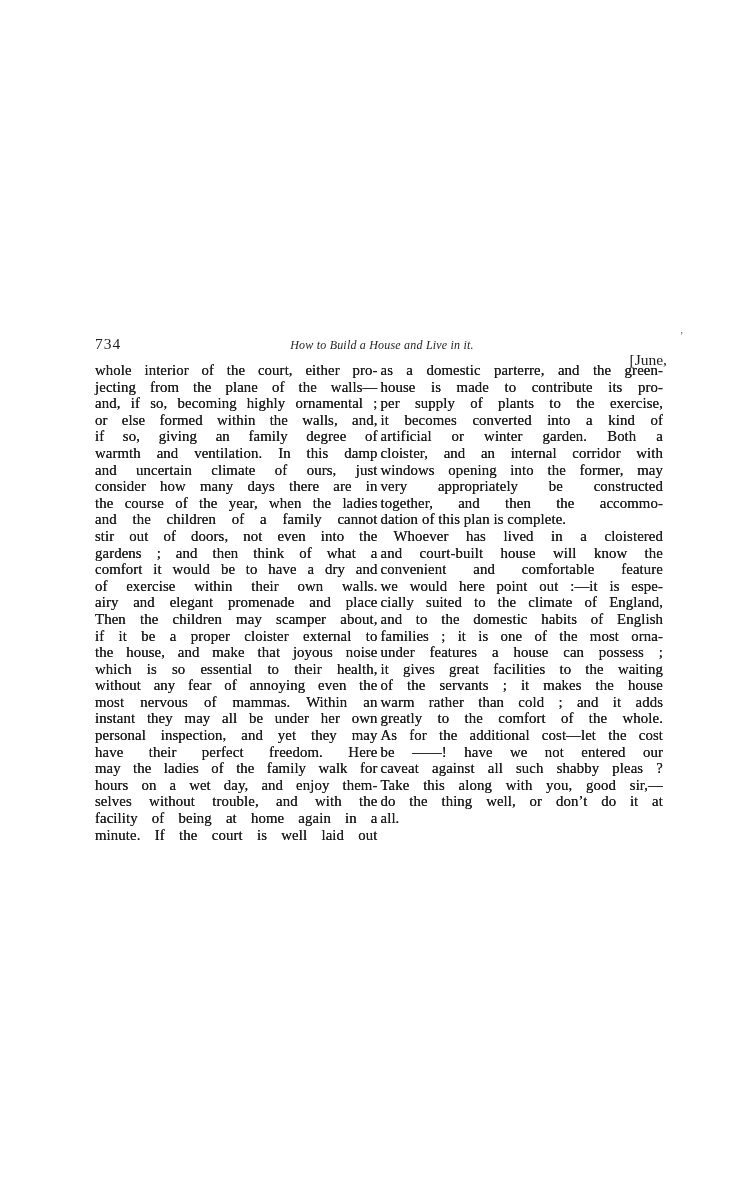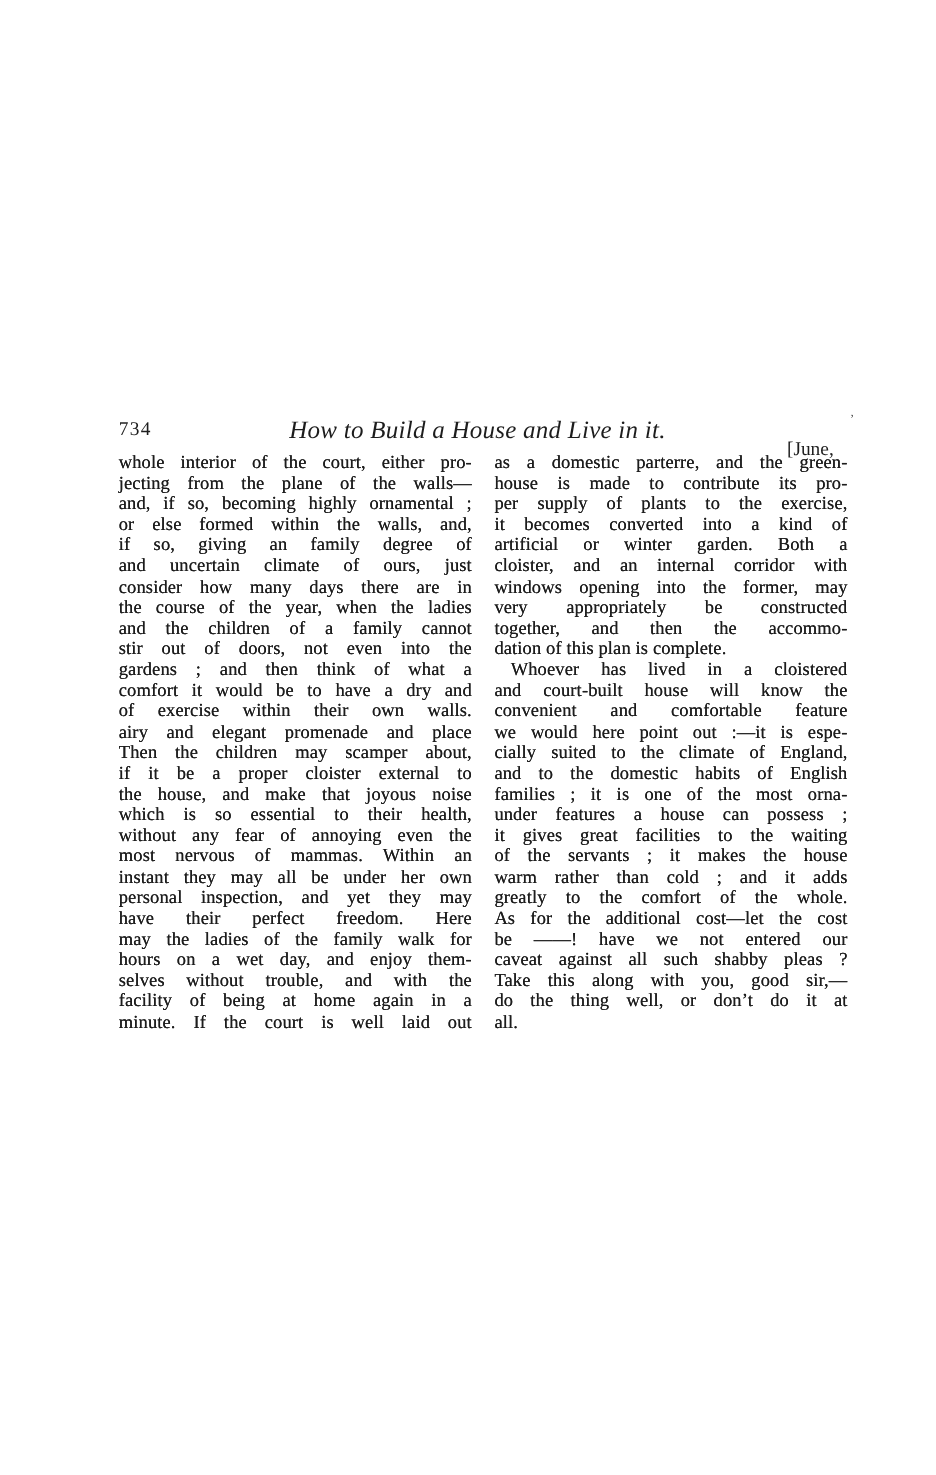--- a/index.html
+++ b/index.html
@@ -23,42 +23,42 @@
     text-align: center;
   }
   .pagenum {
     position: absolute;
     left: 0;
     top: 0;
     letter-spacing: 1px;
   }
   .title {
     font-style: italic;
-    font-size: 20px;
+    font-size: 12px;
     letter-spacing: 0.2px;
   }
   .issue {
     position: absolute;
     right: 2px;
     top: 16px;
   }
   .speck {
     position: absolute;
     left: 680px;
     top: 330px;
     font-size: 10px;
     color: #4a4a4a;
   }
   .columns {
     position: absolute;
     left: 95px;
     top: 362px;
     width: 574px;
     display: flex;
-    gap: 18px;
+    gap: 3px;
   }
   .col {
     width: 282.5px;
     flex: 0 0 282.5px;
   }
   .line {
     font-size: 14.8px;
     line-height: 16.6px;
     height: 16.6px;
     letter-spacing: 0.1px;
@@ -84,20 +84,21 @@
   <div class="speck">’</div>
 
   <div class="columns">
     <div class="col">
 
     <div class="line">whole interior of the court, either pro-</div>
         <div class="line">jecting from the plane of the walls—</div>
         <div class="line">and, if so, becoming highly ornamental ;</div>
         <div class="line">or else formed within the walls, and,</div>
         <div class="line">if so, giving an family degree of</div>
+        <div class="line">warmth and ventilation. In this damp</div>
         <div class="line">and uncertain climate of ours, just</div>
         <div class="line">consider how many days there are in</div>
         <div class="line">the course of the year, when the ladies</div>
         <div class="line">and the children of a family cannot</div>
         <div class="line">stir out of doors, not even into the</div>
         <div class="line">gardens ; and then think of what a</div>
         <div class="line">comfort it would be to have a dry and</div>
         <div class="line">of exercise within their own walls.</div>
         <div class="line">airy and elegant promenade and place</div>
         <div class="line">Then the children may scamper about,</div>

